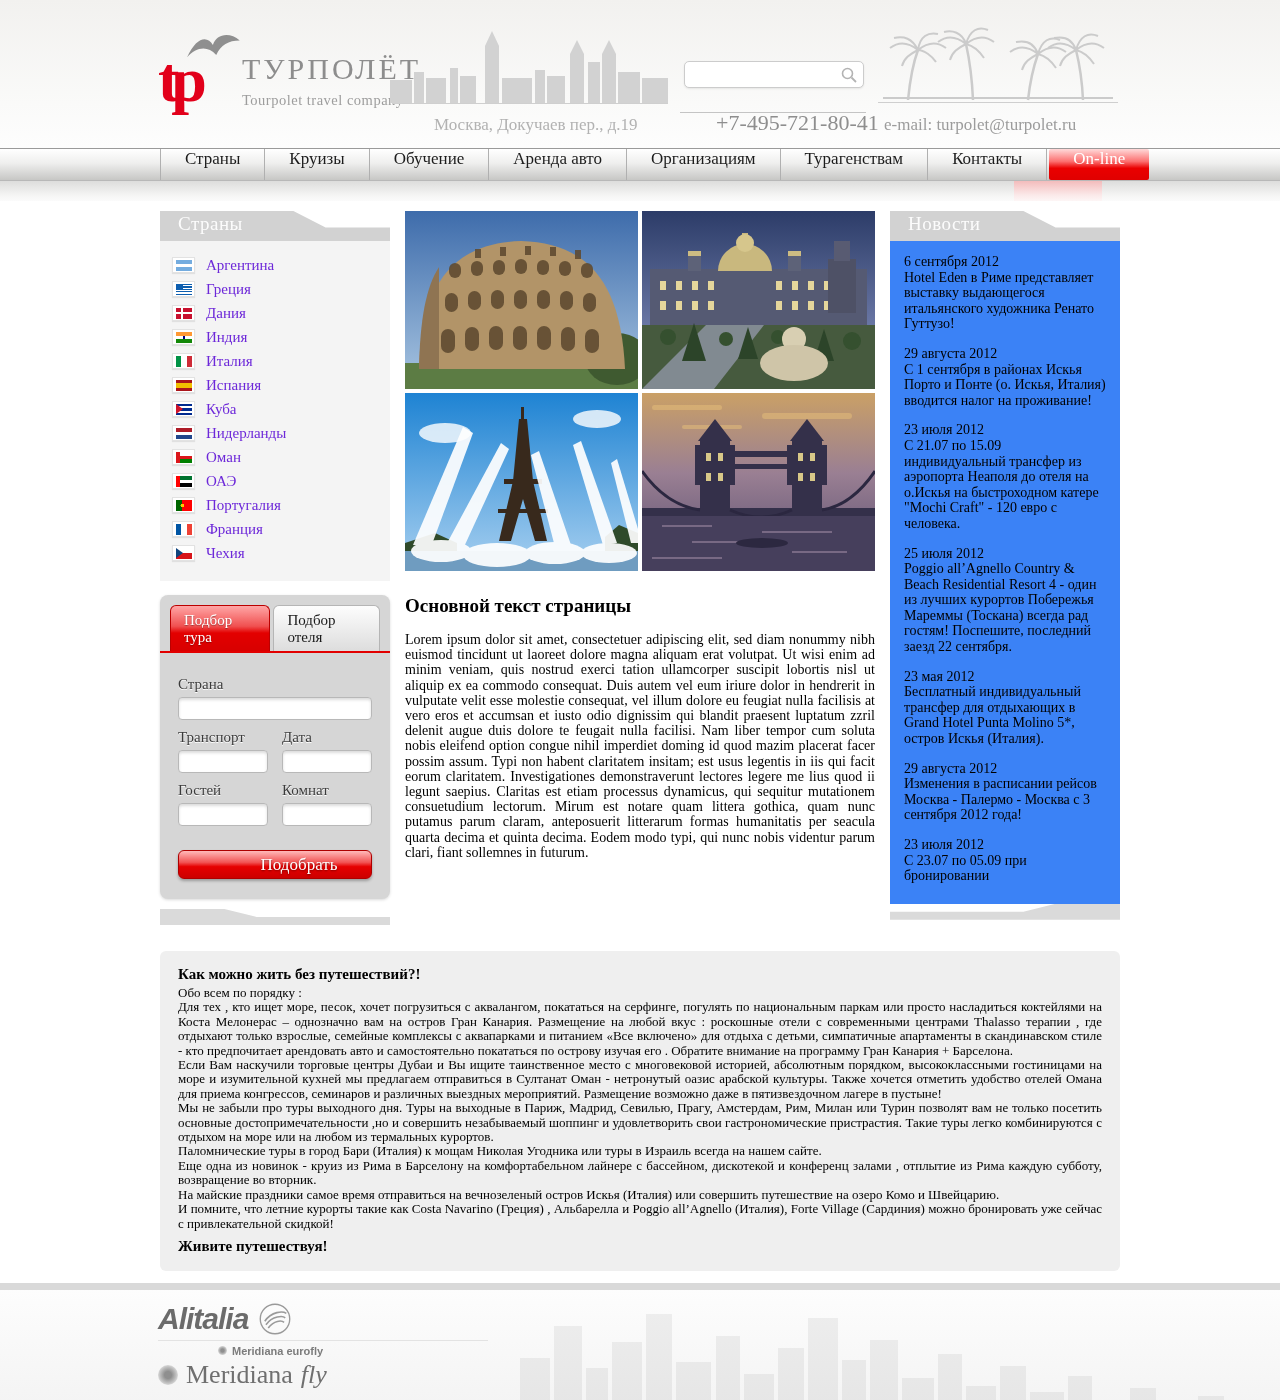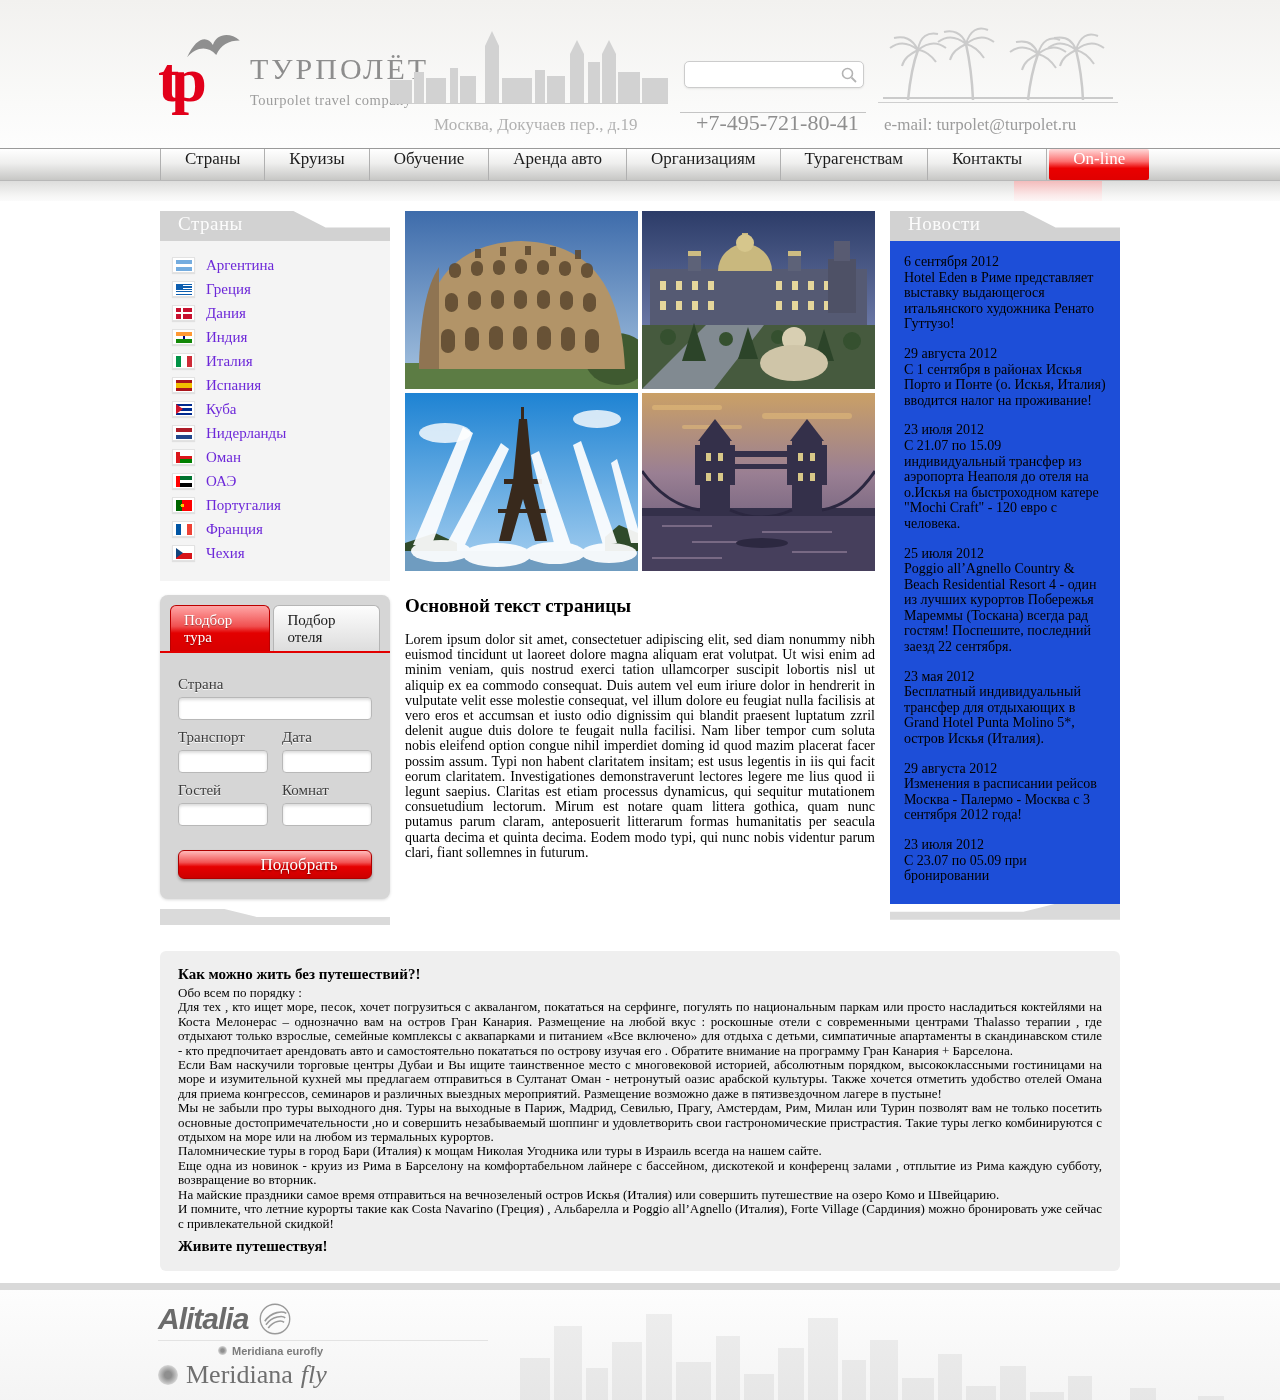--- a/index.html
+++ b/index.html
@@ -6,34 +6,34 @@
   html,body { width:1280px; height:1400px; overflow:hidden; background:#fff;
     font-family:"Liberation Serif", serif; }
   .page { position:relative; width:1280px; height:1400px; }
 
   
   header { position:relative; height:148px; background:linear-gradient(180deg,#f2f1ef 0%,#fafaf9 70%,#fdfdfd 100%); }
   .logo { position:absolute; left:158px; top:34px; display:flex; cursor:pointer; }
   .logo-mark { position:relative; width:78px; height:86px; }
   .logo-tp { position:absolute; left:0; top:14px; font:bold 64px/1 "Liberation Serif",serif; color:#e2001a; letter-spacing:-8px; }
   .bird { position:absolute; left:28px; top:-4px; width:56px; height:30px; }
-  .brand-wrap { margin-left:14px; padding-top:20px; }
+  .brand-wrap { margin-left:6px; padding-top:20px; }
   .brand { font:30px/1 "Liberation Serif",serif; color:#8d8d8d; letter-spacing:3px; }
   .tagline { font:14.5px/1 "Liberation Serif",serif; color:#9d9d9d; margin-top:9px; letter-spacing:.5px; }
   .skyline-art { position:absolute; left:390px; top:28px; width:278px; height:75px; }
   .palms-art { position:absolute; left:878px; top:24px; width:240px; height:78px; }
   .hline { position:absolute; height:1px; background:#cfcfcf; }
   .hl-1 { left:392px; top:103px; width:276px; }
   .hl-2 { left:680px; top:112px; width:186px; background:#c4c4c4; }
   .hl-3 { left:878px; top:102px; width:240px; }
   .search-box { position:absolute; left:684px; top:61px; width:180px; height:27px; background:#fff; border:1px solid #ccc; border-radius:5px; box-shadow:0 1px 2px rgba(0,0,0,.08); }
   .search-input { position:absolute; left:6px; top:1px; width:148px; height:23px; border:none; outline:none; font:14px "Liberation Serif",serif; background:transparent; }
   .search-icon { position:absolute; right:5px; top:4px; width:18px; height:18px; cursor:pointer; }
   .hdr-address { position:absolute; left:434px; top:115px; font:17px "Liberation Serif",serif; color:#b2b2b2; }
-  .hdr-phone { position:absolute; left:696px; top:110px; font:22px "Liberation Serif",serif; color:#8e8e8e; }
+  .hdr-phone { position:absolute; left:716px; top:110px; font:22px "Liberation Serif",serif; color:#8e8e8e; }
   .hdr-email { position:absolute; left:884px; top:115px; font:17px "Liberation Serif",serif; color:#9c9c9c; }
 
   
   nav { height:33px; background:linear-gradient(180deg,#ffffff 0%,#efefee 45%,#c7c7c5 100%); border-top:1px solid #9a9a9a; border-bottom:1px solid #b8b8b8; }
   .nav-inner { margin-left:160px; display:flex; height:100%; }
   .nav-item { display:block; padding:0 24px; line-height:31px; font:17px "Liberation Serif",serif; color:#1c1c1c; text-decoration:none; border-right:1px solid #b0b0b0; cursor:pointer; }
   .nav-item:first-child { border-left:1px solid #b0b0b0; }
   .nav-item.online { background:linear-gradient(180deg,#ffd9d9 0%,#fc7070 40%,#ea0000 62%,#e00000 100%); color:#fff; border:none; margin-left:2px; border-radius:2px; }
   .nav-reflect { position:relative; height:20px; background:linear-gradient(180deg,#dddddc 0%,#f6f6f5 75%,#fbfbfb 100%); }
   .online-reflect { position:absolute; left:1014px; top:0; width:88px; height:100%; background:linear-gradient(180deg,#f3bcbc 0%,#fbe9e9 70%,#fdf6f6 100%); }
@@ -84,21 +84,21 @@
   .pb-right { clip-path:polygon(0 50%,58% 50%,72% 0,100% 0,100% 100%,0 100%); }
 
   
   .photo-grid { display:grid; grid-template-columns:233px 233px; gap:4px; }
   .photo { width:233px; height:178px; overflow:hidden; }
   .photo svg { display:block; width:100%; height:100%; }
   .main-heading { font:bold 19px "Liberation Serif",serif; color:#000; margin:24px 0 15px; }
   .body-text { font:14px/15.2px "Liberation Serif",serif; color:#000; text-align:justify; }
 
   
-  .news-list { background:#1d4ed8; padding:13px 14px 6px; }
+  .news-list { background:#3b82f6; padding:13px 14px 6px; }
   .news-item { margin-bottom:14px; }
   .news-date, .news-text { font:14px/15.6px "Liberation Serif",serif; color:#000; }
   .col-right .panel-bottom { margin-top:0; }
 
   
   .bottom-block { margin:26px 0 0 160px; width:960px; background:#efefef; border-radius:6px; padding:14px 18px 16px; }
   .bb-heading { font:bold 15px/18px "Liberation Serif",serif; margin-bottom:3px; }
   .bottom-block p { font:13px/14.4px "Liberation Serif",serif; text-align:justify; }
   .bb-closing { font:bold 15px/18px "Liberation Serif",serif; margin-top:6px; }
 

